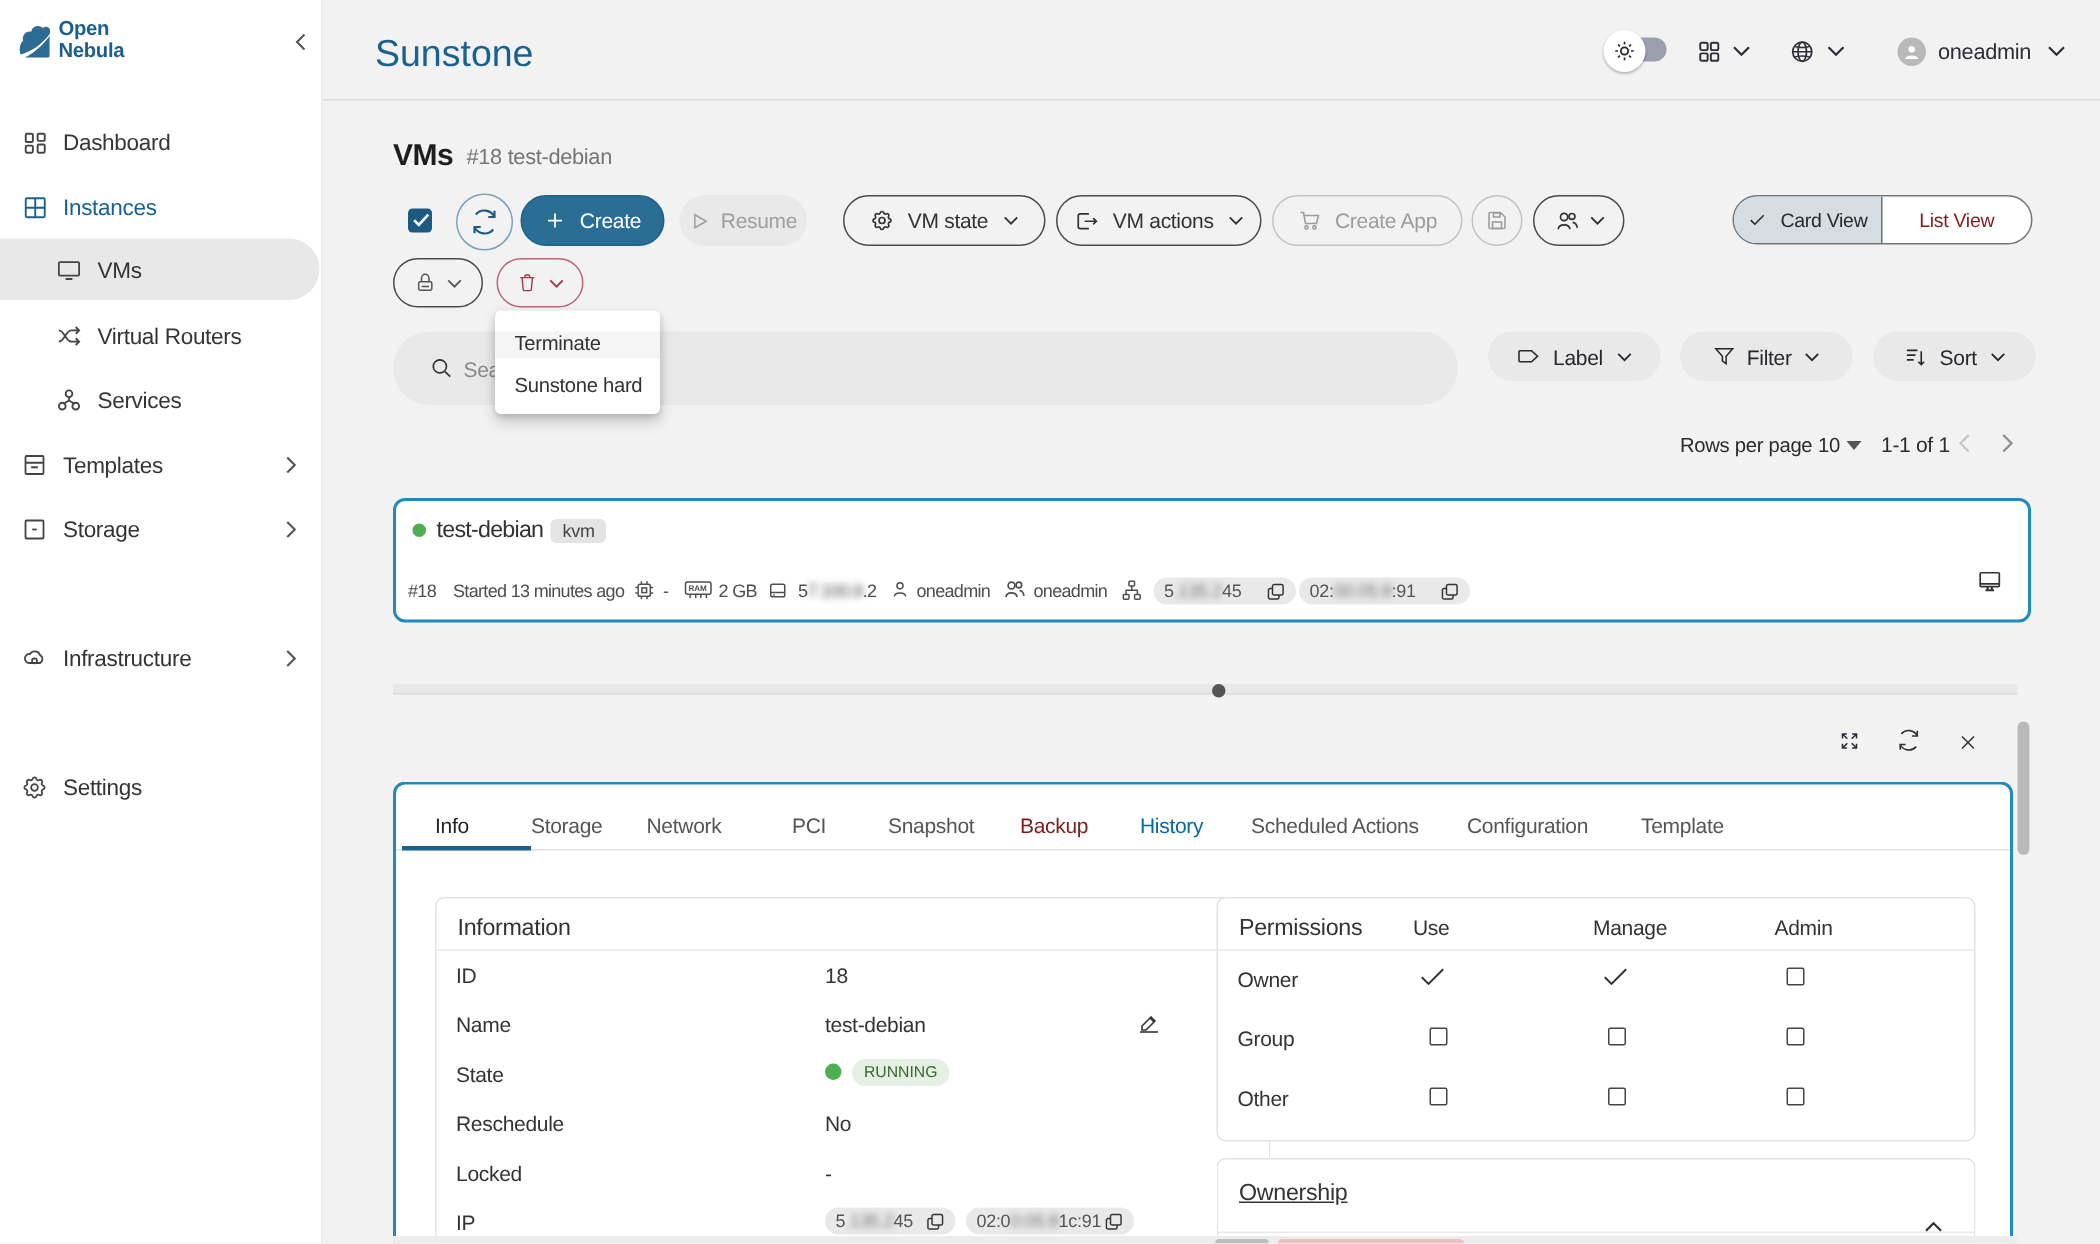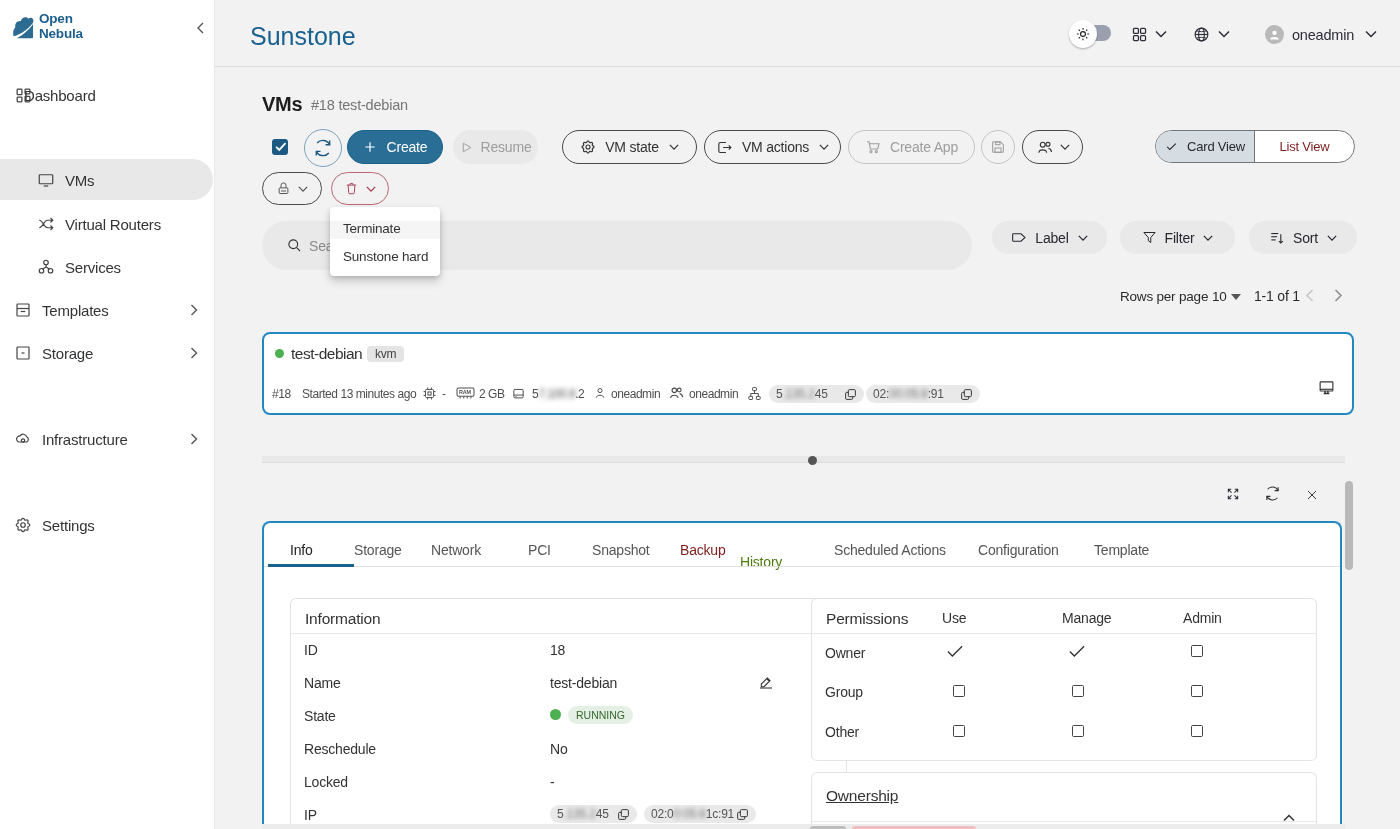--- a/index.html
+++ b/index.html
@@ -39,21 +39,29 @@
       <path d="M7,1 L2,6 L7,11" fill="none" stroke="#555" stroke-width="1.4"></path>
     </svg>
 
   <div class="sb-item" style="top:74px">
       <svg style="left:14px" width="19" height="19" viewBox="0 0 24 24" fill="none" stroke="#444" stroke-width="1.6">
         <rect x="4" y="4" width="6" height="7" rx="1"></rect>
         <rect x="4" y="14" width="6" height="6" rx="1"></rect>
         <rect x="14" y="4" width="6" height="6" rx="1"></rect>
         <rect x="14" y="13" width="6" height="7" rx="1"></rect>
       </svg>
-      <span class="sb-label" style="left:24px">Dashboard</span>
+      <span class="sb-label" style="left:42px">Dashboard</span>
+    </div>
+  <div class="sb-item" style="top:117px;color:#19618e">
+      <svg style="left:14px" width="19" height="19" viewBox="0 0 24 24" fill="none" stroke="#19618e" stroke-width="1.6">
+        <rect x="4" y="4" width="16" height="16" rx="1"></rect>
+        <line x1="12" y1="4" x2="12" y2="20"></line>
+        <line x1="4" y1="12" x2="20" y2="12"></line>
+      </svg>
+      <span class="sb-label" style="left:42px">Instances</span>
     </div>
   <div id="vms-pill"></div>
   <div class="sb-item" style="top:159px">
       <svg style="left:37px" width="18" height="18" viewBox="0 0 24 24" fill="none" stroke="#444" stroke-width="1.6">
         <rect x="3" y="5" width="18" height="12" rx="1"></rect>
         <line x1="9" y1="20" x2="15" y2="20"></line>
       </svg>
       <span class="sb-label" style="left:65px">VMs</span>
     </div>
   <div class="sb-item" style="top:203px">
@@ -354,21 +362,21 @@
   </svg>
 
 <div class="abs" style="left:262px;top:521px;width:1080px;height:308px;background:#fff;border:2px solid #2288c0;border-radius:8px 8px 0 0;border-bottom:none;"></div>
 
 <div class="abs" style="left:290px;top:542px;font-size:14px;color:#222;">Info</div>
 <div class="abs" style="left:354px;top:542px;font-size:14px;color:#555;">Storage</div>
 <div class="abs" style="left:431px;top:542px;font-size:14px;color:#555;">Network</div>
 <div class="abs" style="left:528px;top:542px;font-size:14px;color:#555;">PCI</div>
 <div class="abs" style="left:592px;top:542px;font-size:14px;color:#555;">Snapshot</div>
 <div class="abs" style="left:680px;top:542px;font-size:14px;color:#7f1d1d;">Backup</div>
-<div class="abs" style="left:740px;top:542px;font-size:14px;color:#4d7c0f;margin-top:12px;">History</div>
+<div class="abs" style="left:760px;top:542px;font-size:14px;color:#0369a1;">History</div>
 <div class="abs" style="left:834px;top:542px;font-size:14px;color:#555;">Scheduled Actions</div>
 <div class="abs" style="left:978px;top:542px;font-size:14px;color:#555;">Configuration</div>
 <div class="abs" style="left:1094px;top:542px;font-size:14px;color:#555;">Template</div>
 <div class="abs" style="left:264px;top:566px;width:1076px;height:1px;background:#e0e0e0;"></div>
 <div class="abs" style="left:268px;top:564px;width:86px;height:3px;background:#19618e;"></div>
 
 <div class="panel" style="left:290px;top:598px;width:557px;height:231px;border-bottom:none;border-radius:6px 6px 0 0;">
   <div class="ptitle" style="top:11px;">Information</div>
   <div class="abs" style="left:0;top:34px;width:100%;height:1px;background:#e8e8e8;"></div>
 </div>

